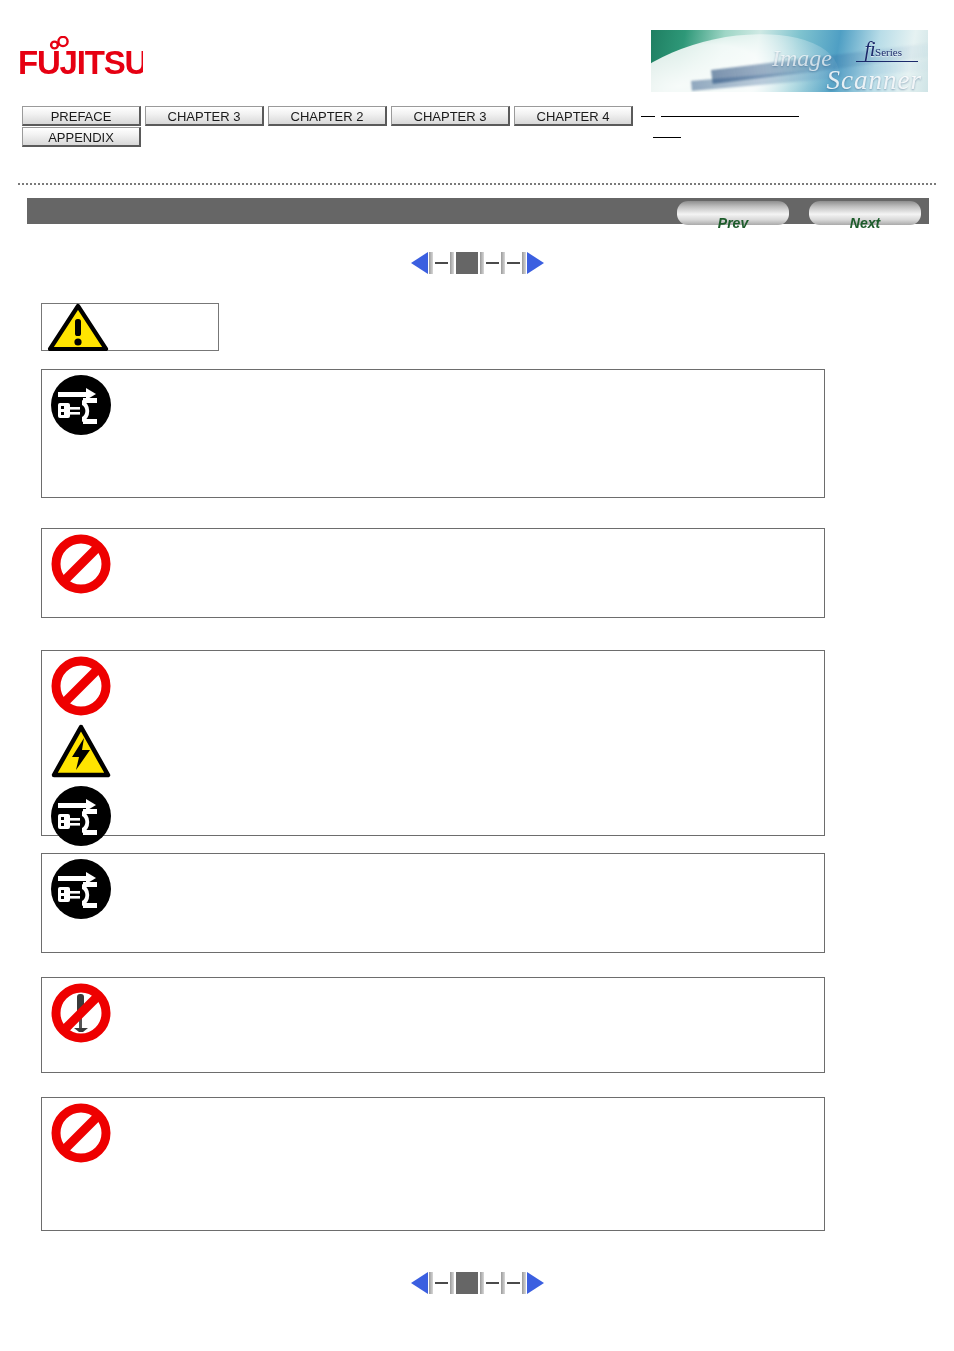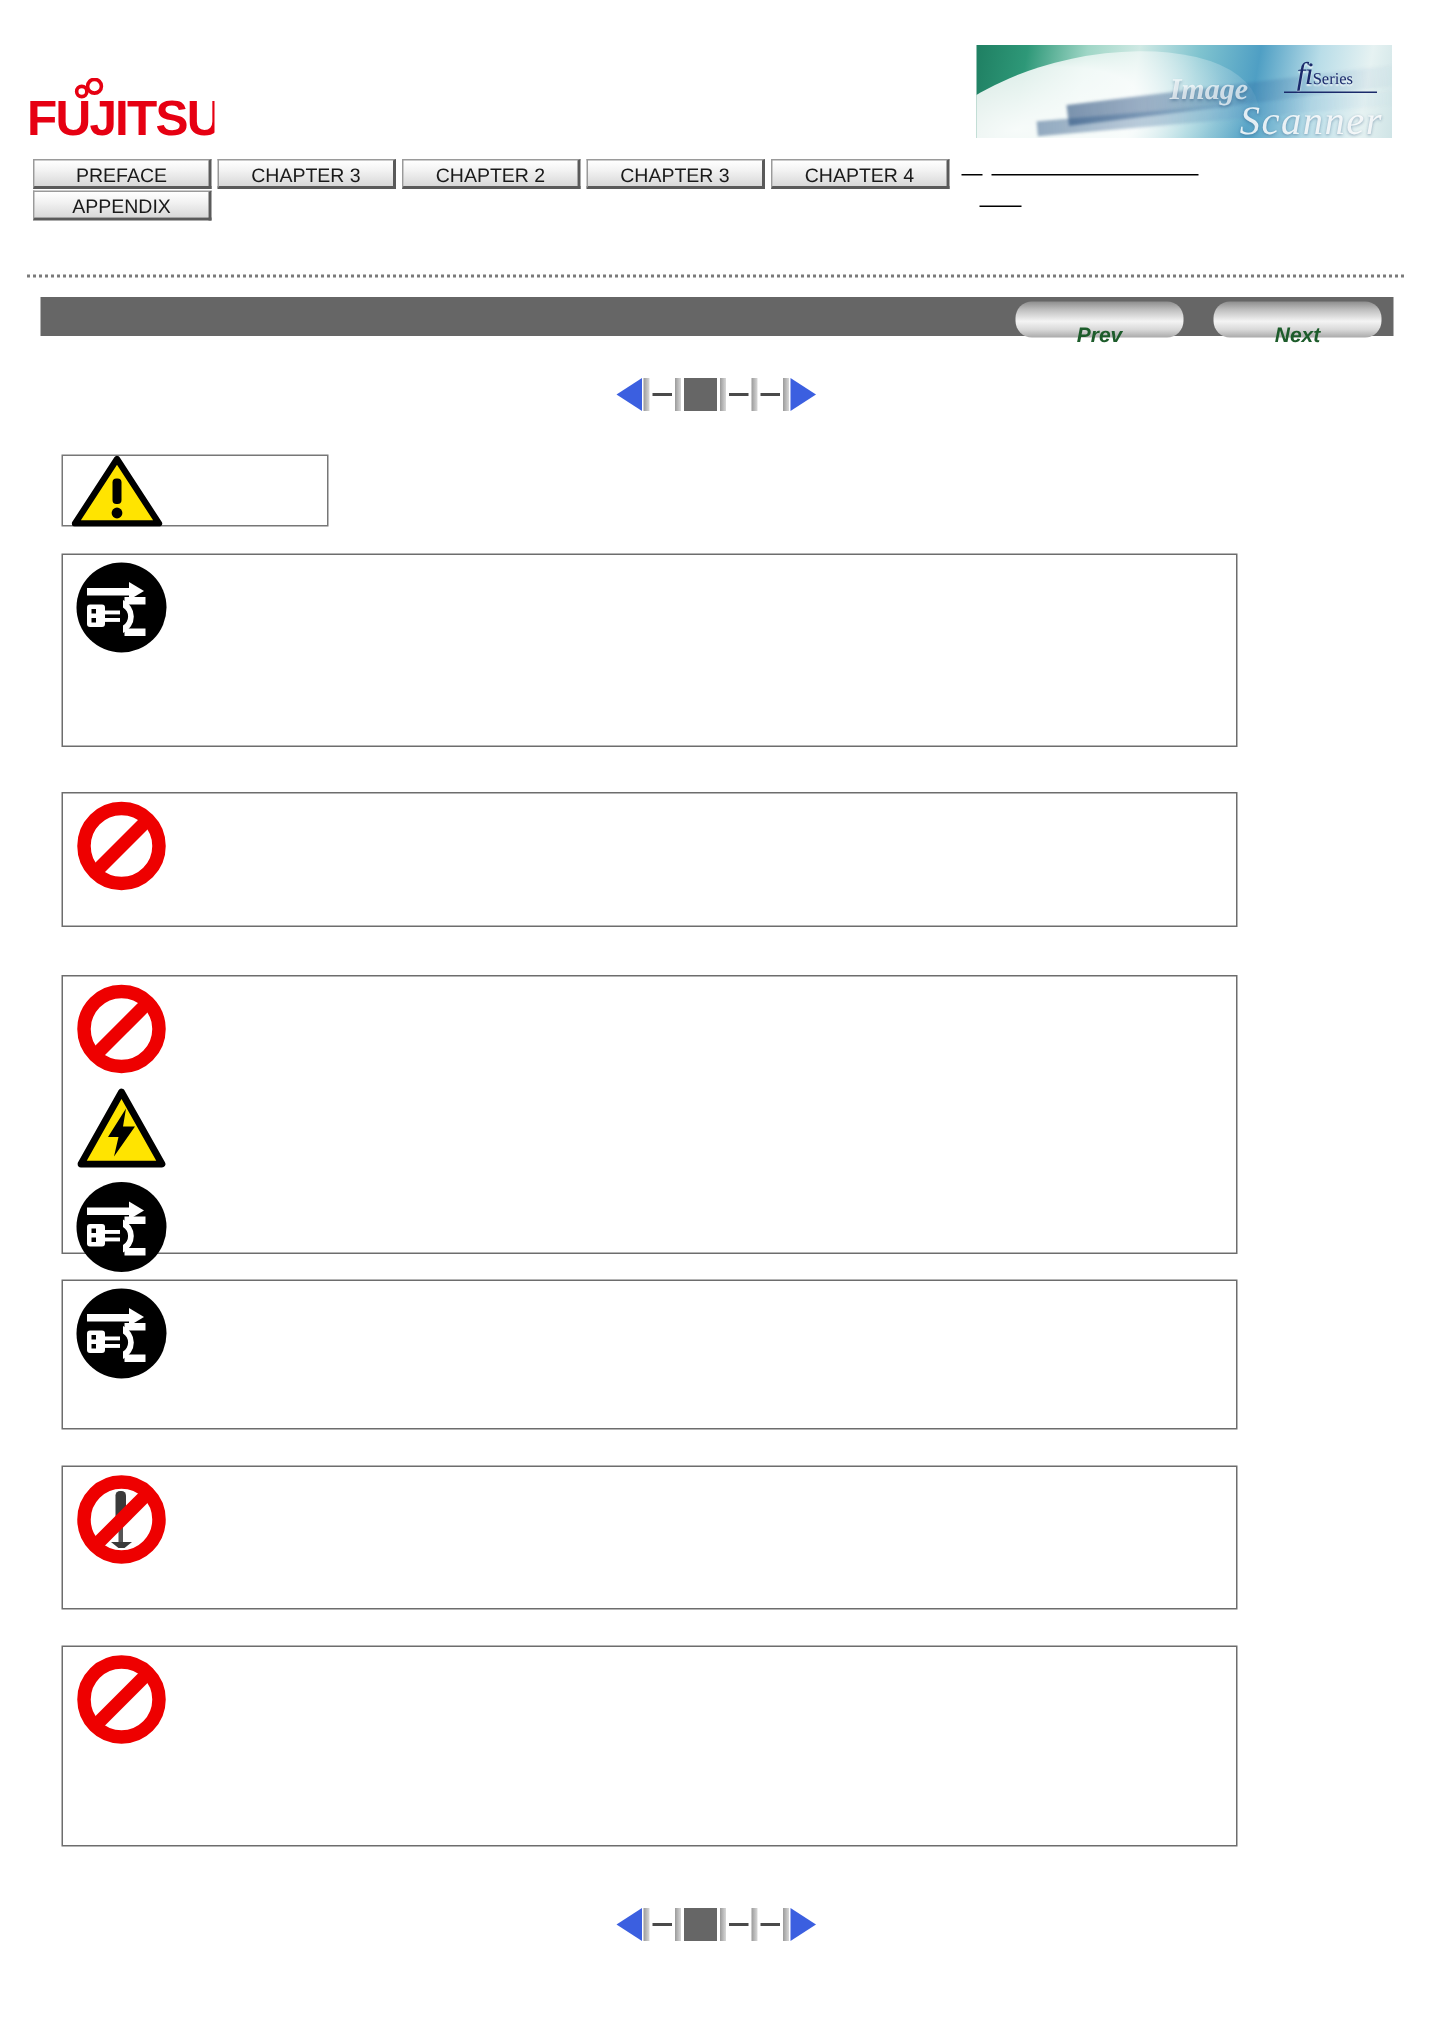--- a/index.html
+++ b/index.html
@@ -16,21 +16,21 @@
   }
 
   
   .header {
     position: relative;
     height: 100px;
   }
   .fujitsu-logo {
     position: absolute;
     left: 18px;
-    top: 52px;
+    top: 36px;
     width: 125px;
     height: 54px;
   }
   .banner {
     position: absolute;
     left: 651px;
     top: 30px;
     width: 277px;
     height: 62px;
     overflow: hidden;
@@ -108,22 +108,22 @@
     text-shadow: 0 1px 2px rgba(40,80,120,0.45);
     white-space: nowrap;
   }
   .banner .image-text {
     position: absolute;
     right: 96px;
     bottom: 20px;
     color: rgba(255,255,255,0.7);
     font-family: "Liberation Serif", serif;
     font-style: italic;
-    font-weight: bold;
-    font-size: 20px;
+    font-weight: normal;
+    font-size: 24px;
     text-shadow: 0 1px 2px rgba(40,80,120,0.4);
     white-space: nowrap;
   }
 
   
   .tabs {
     position: absolute;
     left: 22px;
     top: 106px;
   }

